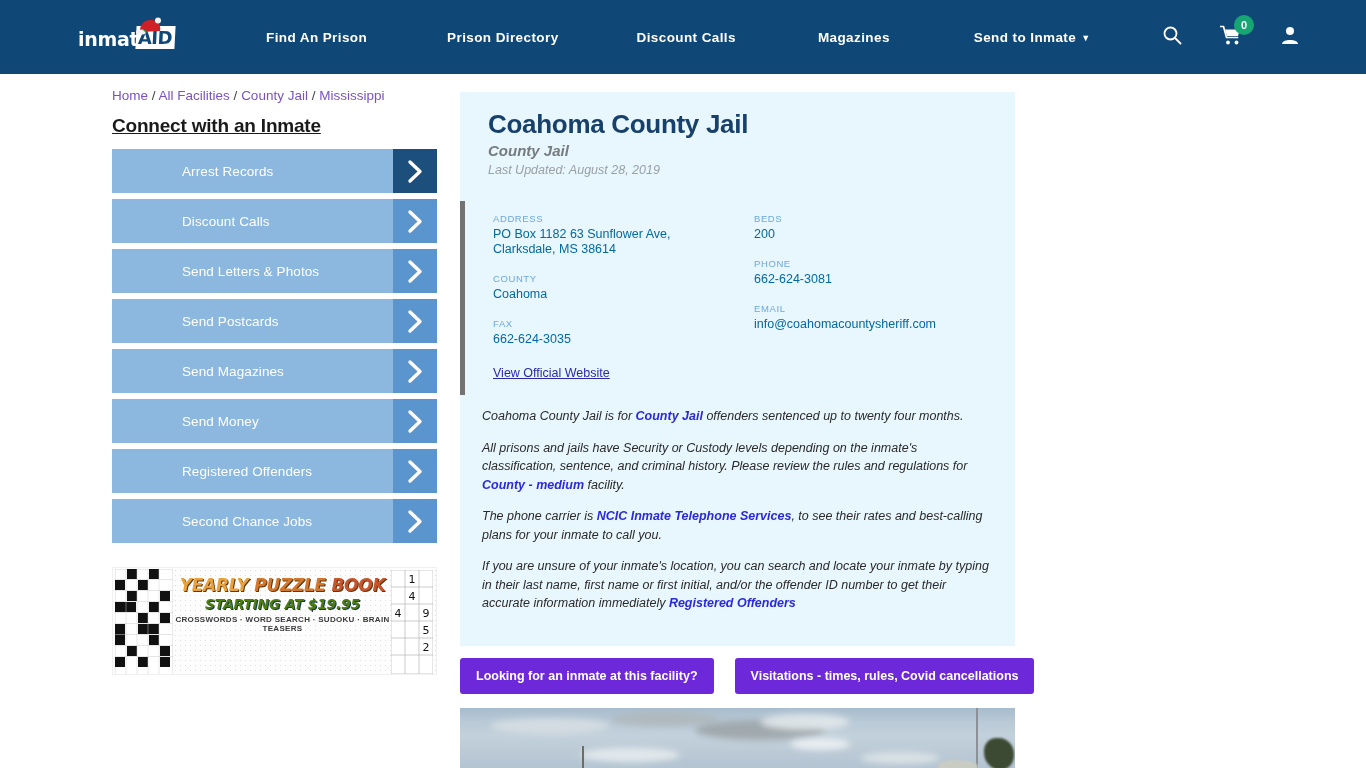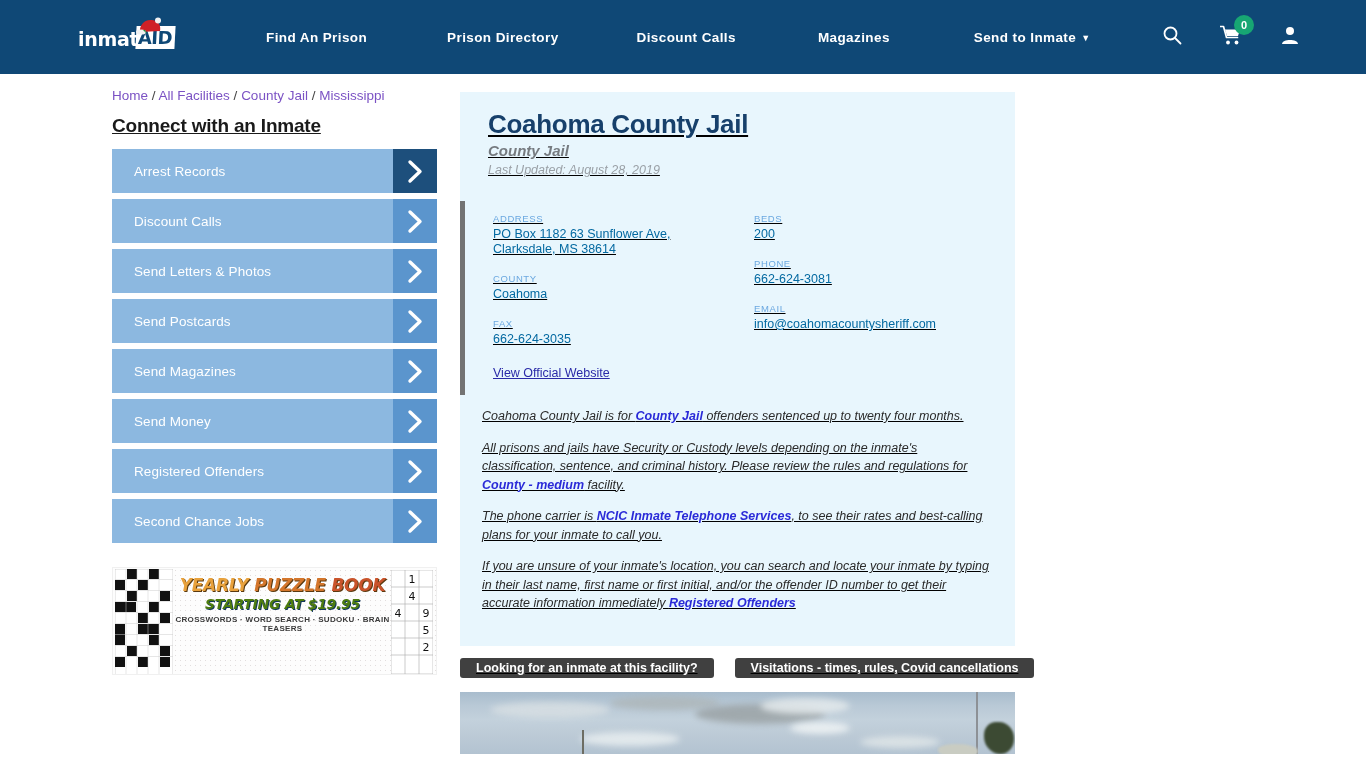--- a/index.html
+++ b/index.html
@@ -67,21 +67,21 @@
     position: absolute; top: -10px; right: -12px;
     background: #17a673; color: #fff;
     width: 20px; height: 20px; border-radius: 50%;
     font-size: 11px; font-weight: bold;
     display: flex; align-items: center; justify-content: center;
   }
 
   
   .page { display: flex; padding-left: 112px; padding-top: 0; }
   .col-left { width: 338px; flex: none; }
-  .col-right { width: 443px; flex: none; margin-left: 10px; text-decoration: underline; }
+  .col-right { width: 443px; flex: none; margin-left: 10px; }
 
   .breadcrumb {
     padding-top: 14px; font-size: 13.5px; color: #333;
     white-space: nowrap;
   }
   .breadcrumb a { color: #7b52c4; text-decoration: none; }
   .crumb-sep { color: #444; }
 
   .sidebar-title {
     margin-top: 12px;
@@ -92,21 +92,21 @@
   .side-btns { margin-top: 12px; }
   .side-btn {
     width: 325px; height: 44px;
     background: #8cb8e0;
     display: flex; align-items: center;
     margin-bottom: 6px;
     cursor: pointer; position: relative;
   }
   .side-btn-label {
     color: #ffffff; font-size: 13.5px;
-    padding-left: 22px; letter-spacing: 0.1px;
+    padding-left: 22px; letter-spacing: 0.1px; margin-left: 48px;
   }
   .side-arrow {
     position: absolute; right: 0; top: 0;
     width: 44px; height: 44px;
     background: #5b95cd;
     display: flex; align-items: center; justify-content: center;
   }
   .side-btn.active .side-arrow { background: #1d4f7c; }
   .chev { display: block; }
 
@@ -203,23 +203,23 @@
     font-size: 12.5px; font-style: italic; color: #2a2a2a;
     line-height: 18.5px; margin-bottom: 13px;
   }
   .body-copy a {
     color: #2a2ad8; font-weight: bold;
     text-decoration: none; font-style: italic;
   }
 
   .cta-row { display: flex; gap: 21px; margin-top: 12px; }
   .cta-btn {
-    background: #404040; color: #ffffff;
+    background: #6d28d9; color: #ffffff;
     font-size: 12.5px; font-weight: bold;
-    padding: 3px 16px; border: none; border-radius: 3px;
+    padding: 11px 16px; border: none; border-radius: 3px;
     cursor: pointer; white-space: nowrap;
     font-family: "Liberation Sans", sans-serif;
   }
 
   .photo-strip {
     margin-top: 14px; width: 555px; height: 62px;
     background:
       linear-gradient(180deg, #a8bccd 0%, #b9c9d6 22%, #c3d1dc 45%, #bccad6 70%, #b3c3d1 100%);
     position: relative; overflow: hidden;
   }

